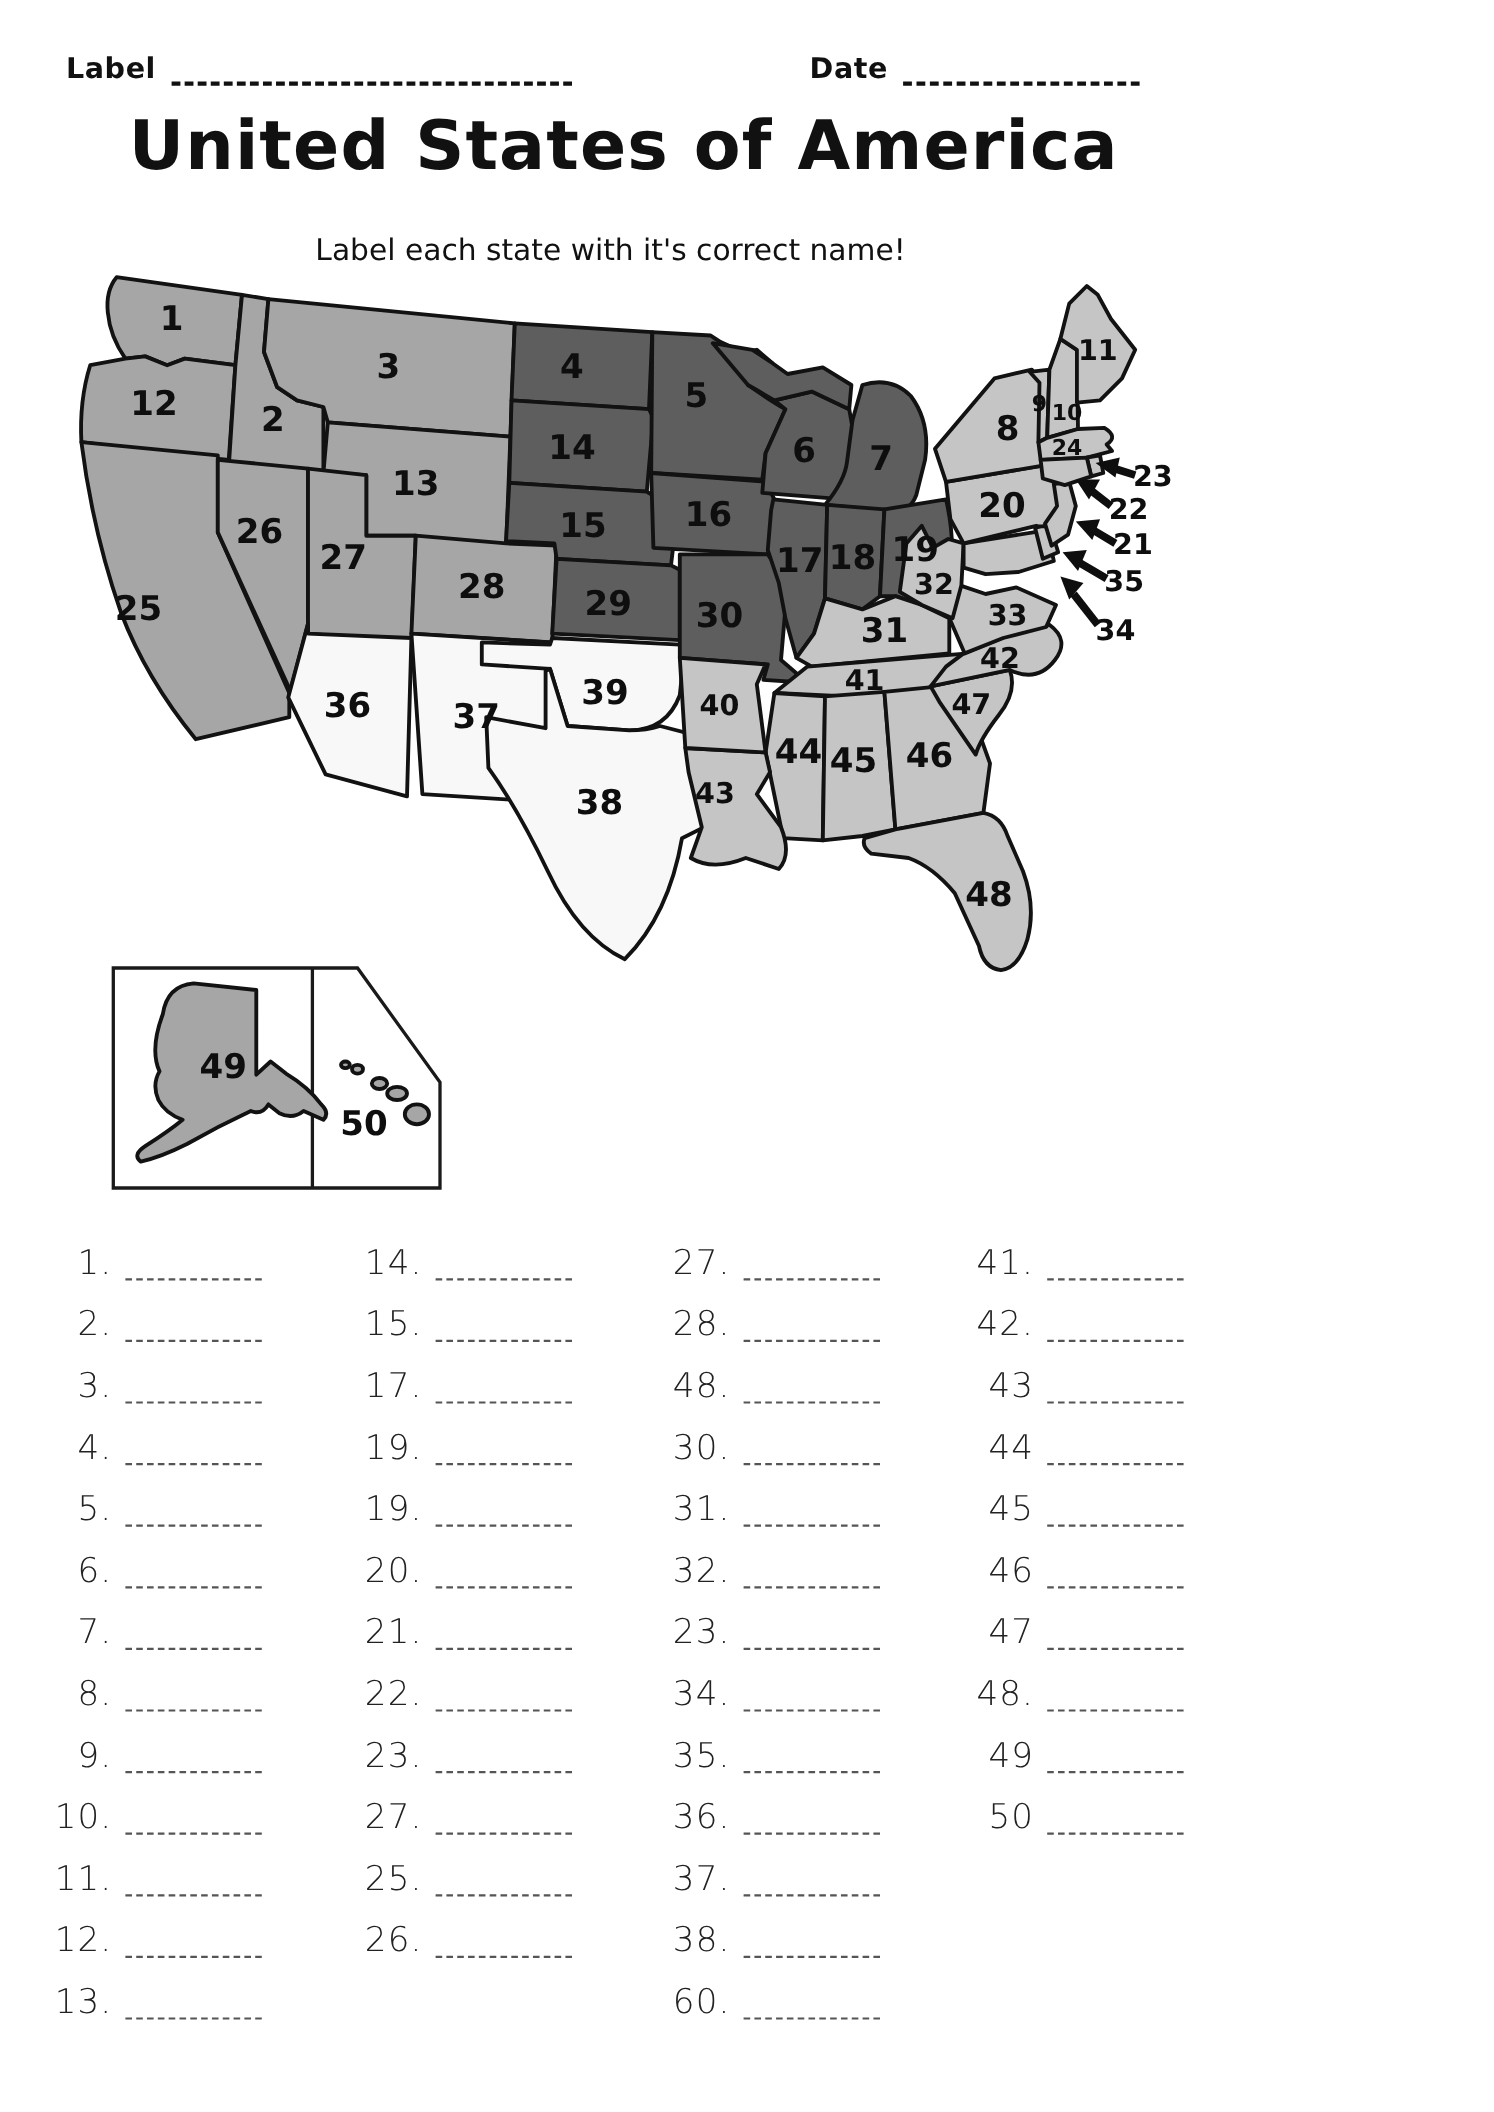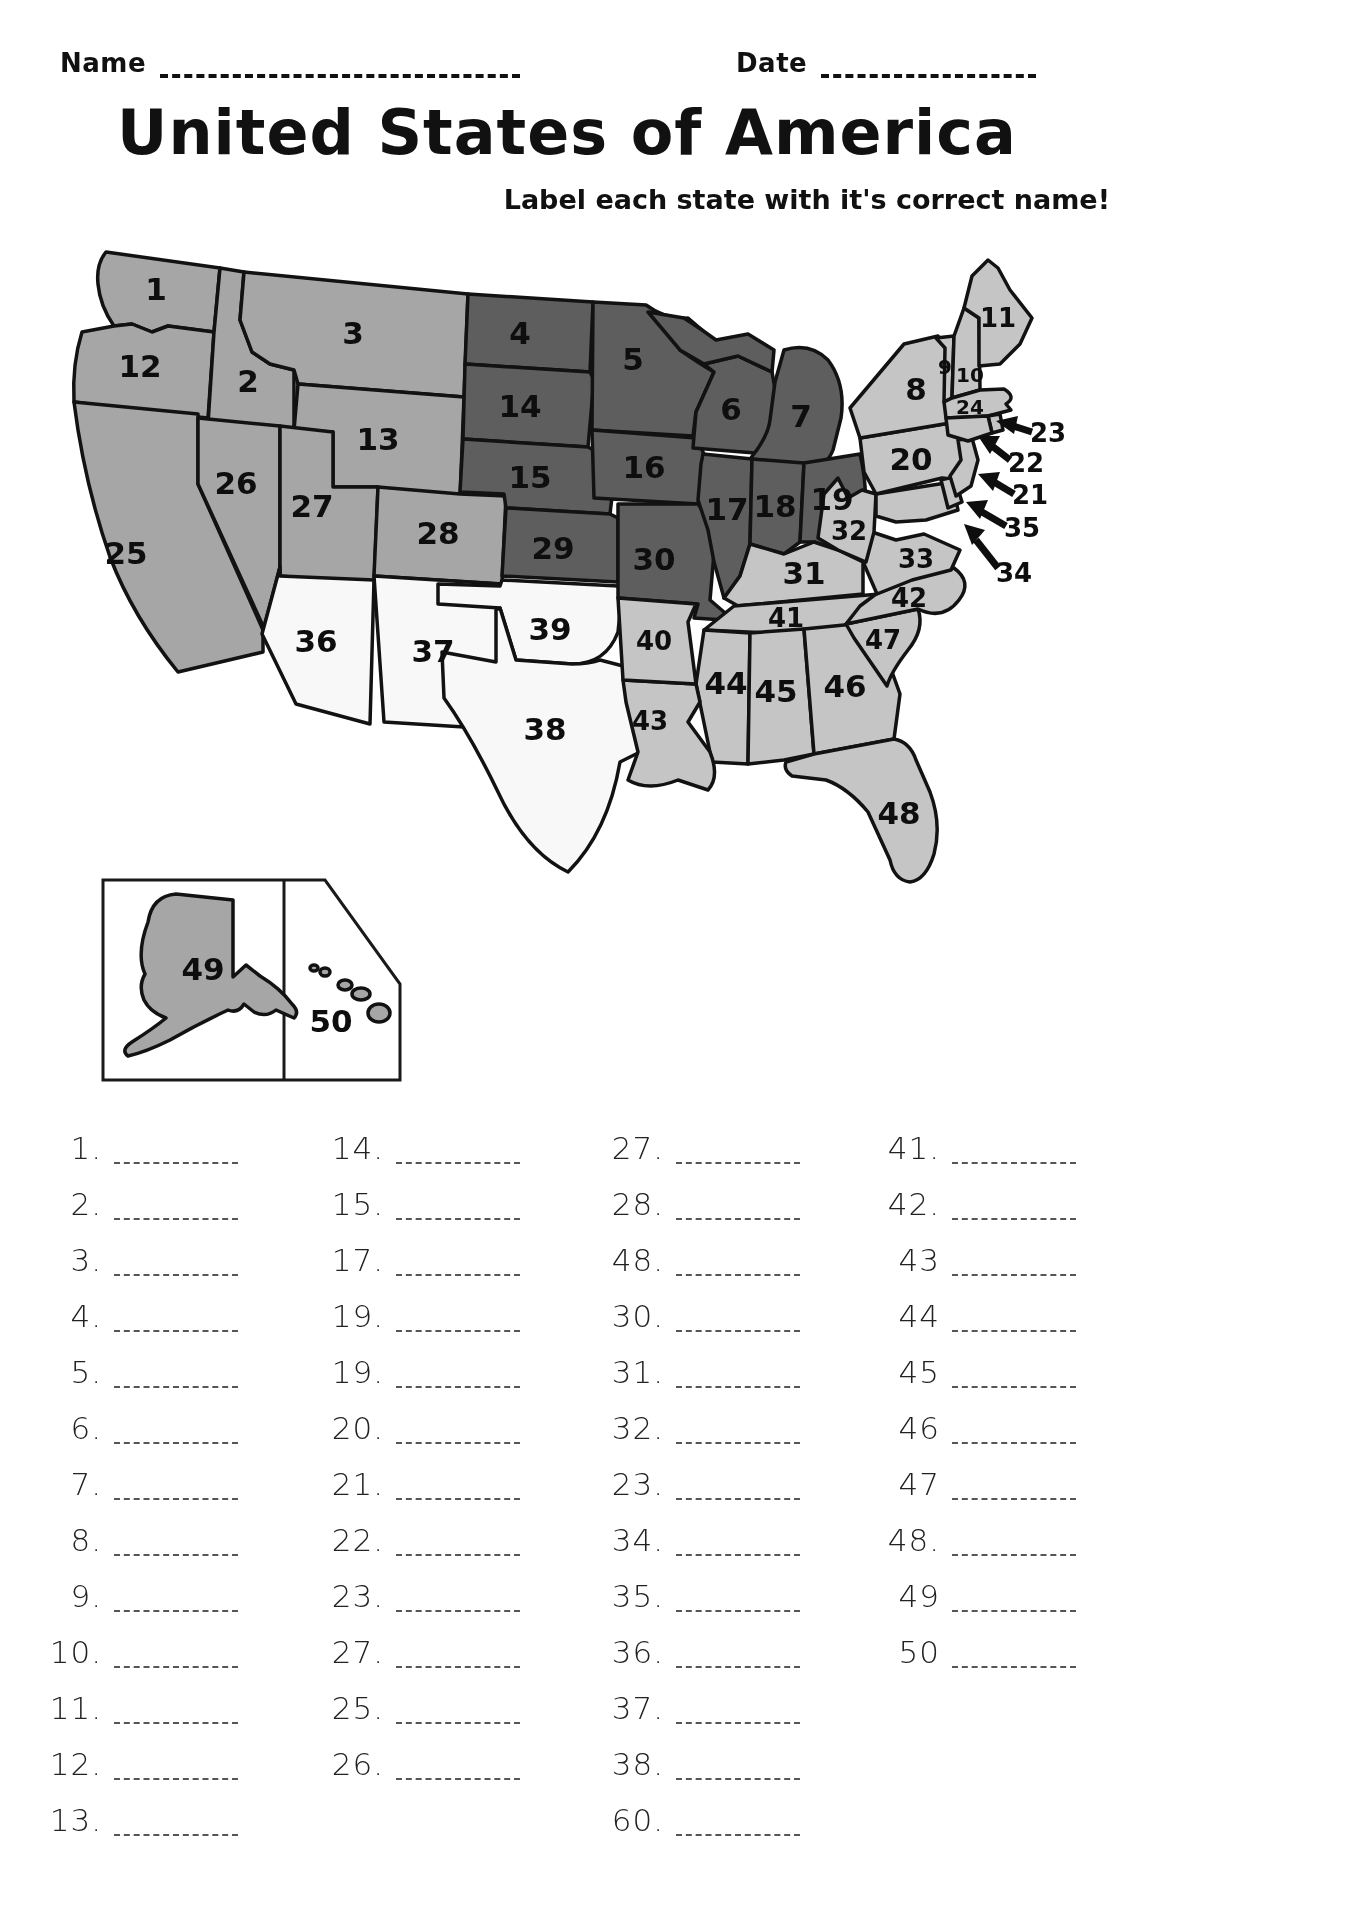--- a/index.html
+++ b/index.html
@@ -13,22 +13,22 @@
   .hdr-name,.hdr-date{position:absolute;display:flex;align-items:flex-end;}
   .hdr-name{left:0;width:460px;}
   .hdr-date{left:676px;width:300px;}
   .hdr-label{font-weight:bold;font-size:26px;letter-spacing:.5px;}
   .hdr-line{flex:1;border-bottom:4px dashed #111;margin-left:14px;height:26px;}
   .title{
     position:absolute;top:96px;left:0;width:1110px;text-align:center;
     font-size:62px;font-weight:bold;letter-spacing:1px;padding-left:12px;
   }
   .subtitle{
-    position:absolute;top:184px;left:0;width:1110px;text-align:right;
-    font-size:27px;font-weight:700;
+    position:absolute;top:212px;left:0;width:1110px;text-align:center;
+    font-size:27px;font-weight:400;
   }
   
   .map-wrap{position:absolute;left:48px;top:232px;width:1020px;height:860px;}
   svg{display:block;}
   .st{stroke:var(--outline);stroke-width:3.5;stroke-linejoin:round;}
   .g-west{fill:var(--west);}
   .g-mid{fill:var(--midwest);}
   .g-se{fill:var(--southeast);}
   .g-wh{fill:var(--white-states);}
   .mnum{font-family:"DejaVu Sans",sans-serif;font-weight:bold;fill:#0e0e0e;
@@ -43,21 +43,21 @@
   .wrow{display:flex;align-items:flex-end;height:56px;}
   .wnum{width:72px;text-align:right;font-size:31px;font-weight:300;
         color:#222;font-family:"DejaVu Sans",sans-serif;letter-spacing:1px;line-height:1;}
   .wline{width:124px;border-bottom:2px dashed #555;height:30px;margin-left:12px;}
 </style>
 </head>
 <body style="--west: #a6a6a6; --midwest: #5e5e5e; --southeast: #c5c5c5; --white-states: #f8f8f8; --outline: #121212;">
 
 <div class="hdr-row">
   <div class="hdr-name">
-    <span class="hdr-label">Name</span>
+    <span class="hdr-label">Label</span>
     <span class="hdr-line"></span>
   </div>
   <div class="hdr-date">
     <span class="hdr-label">Date</span>
     <span class="hdr-line"></span>
   </div>
 </div>
 
 <div class="title">United States of America</div>
 <div class="subtitle">Label each state with it's correct name!</div>

